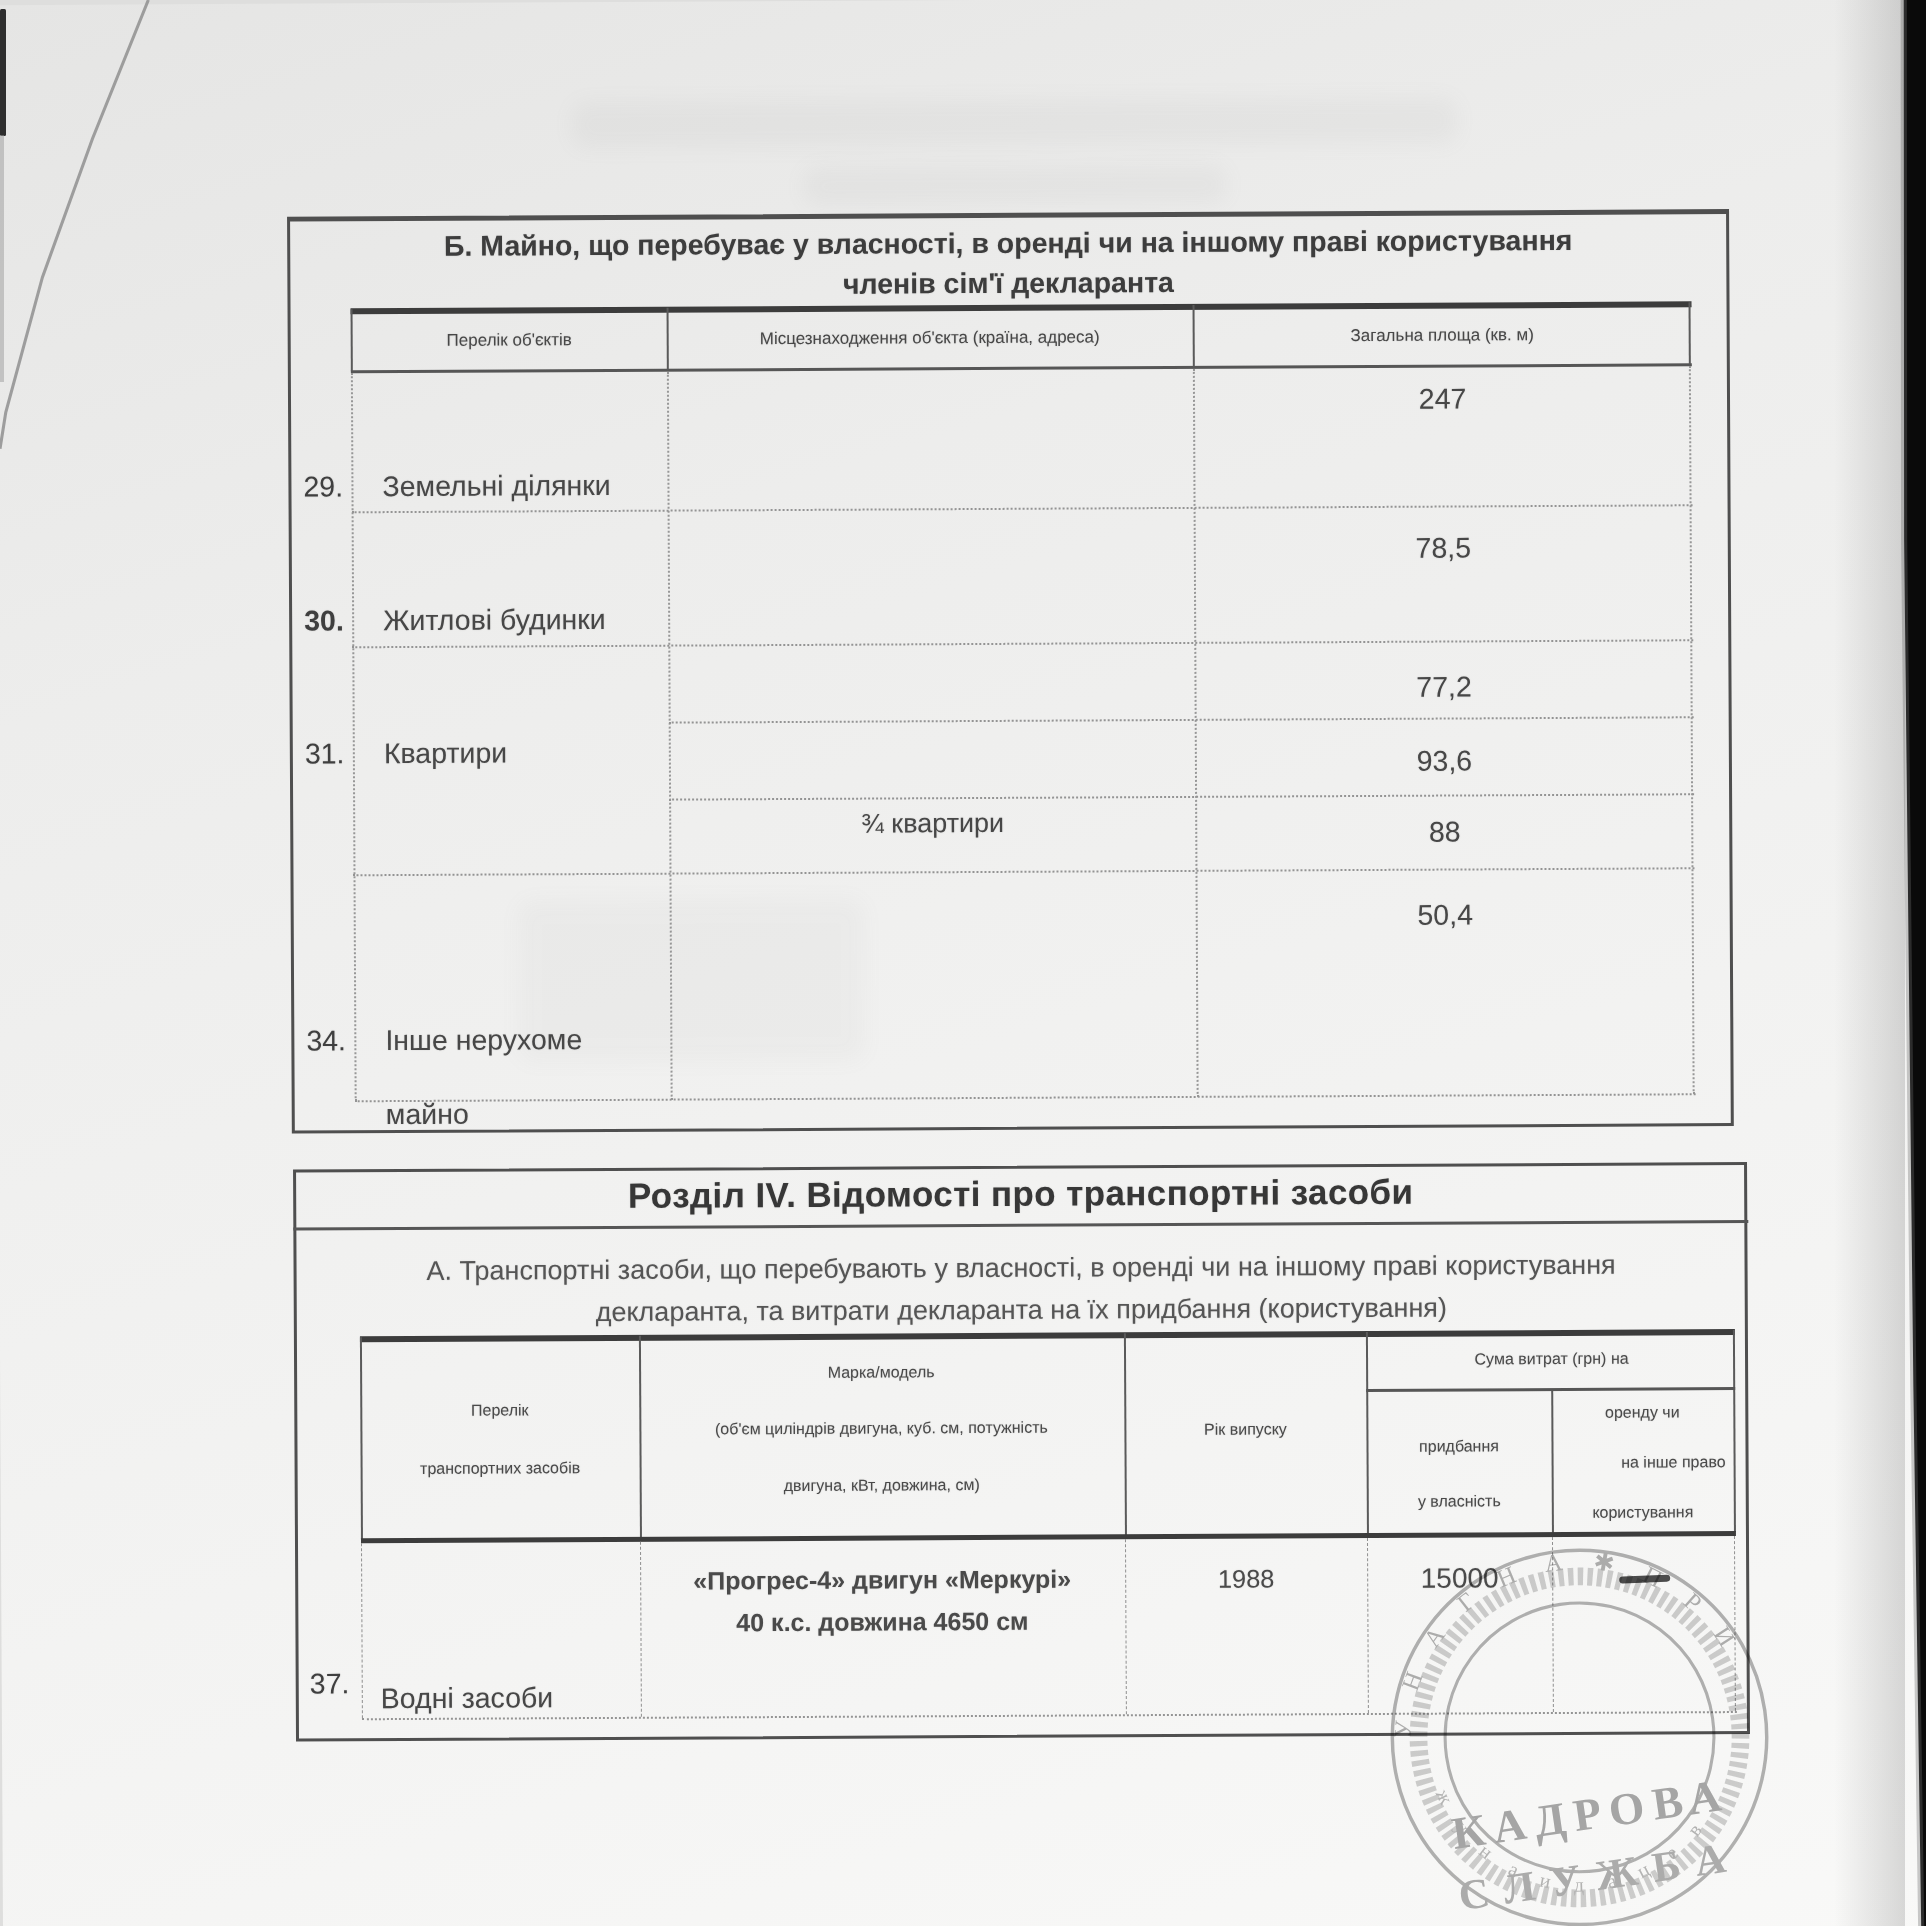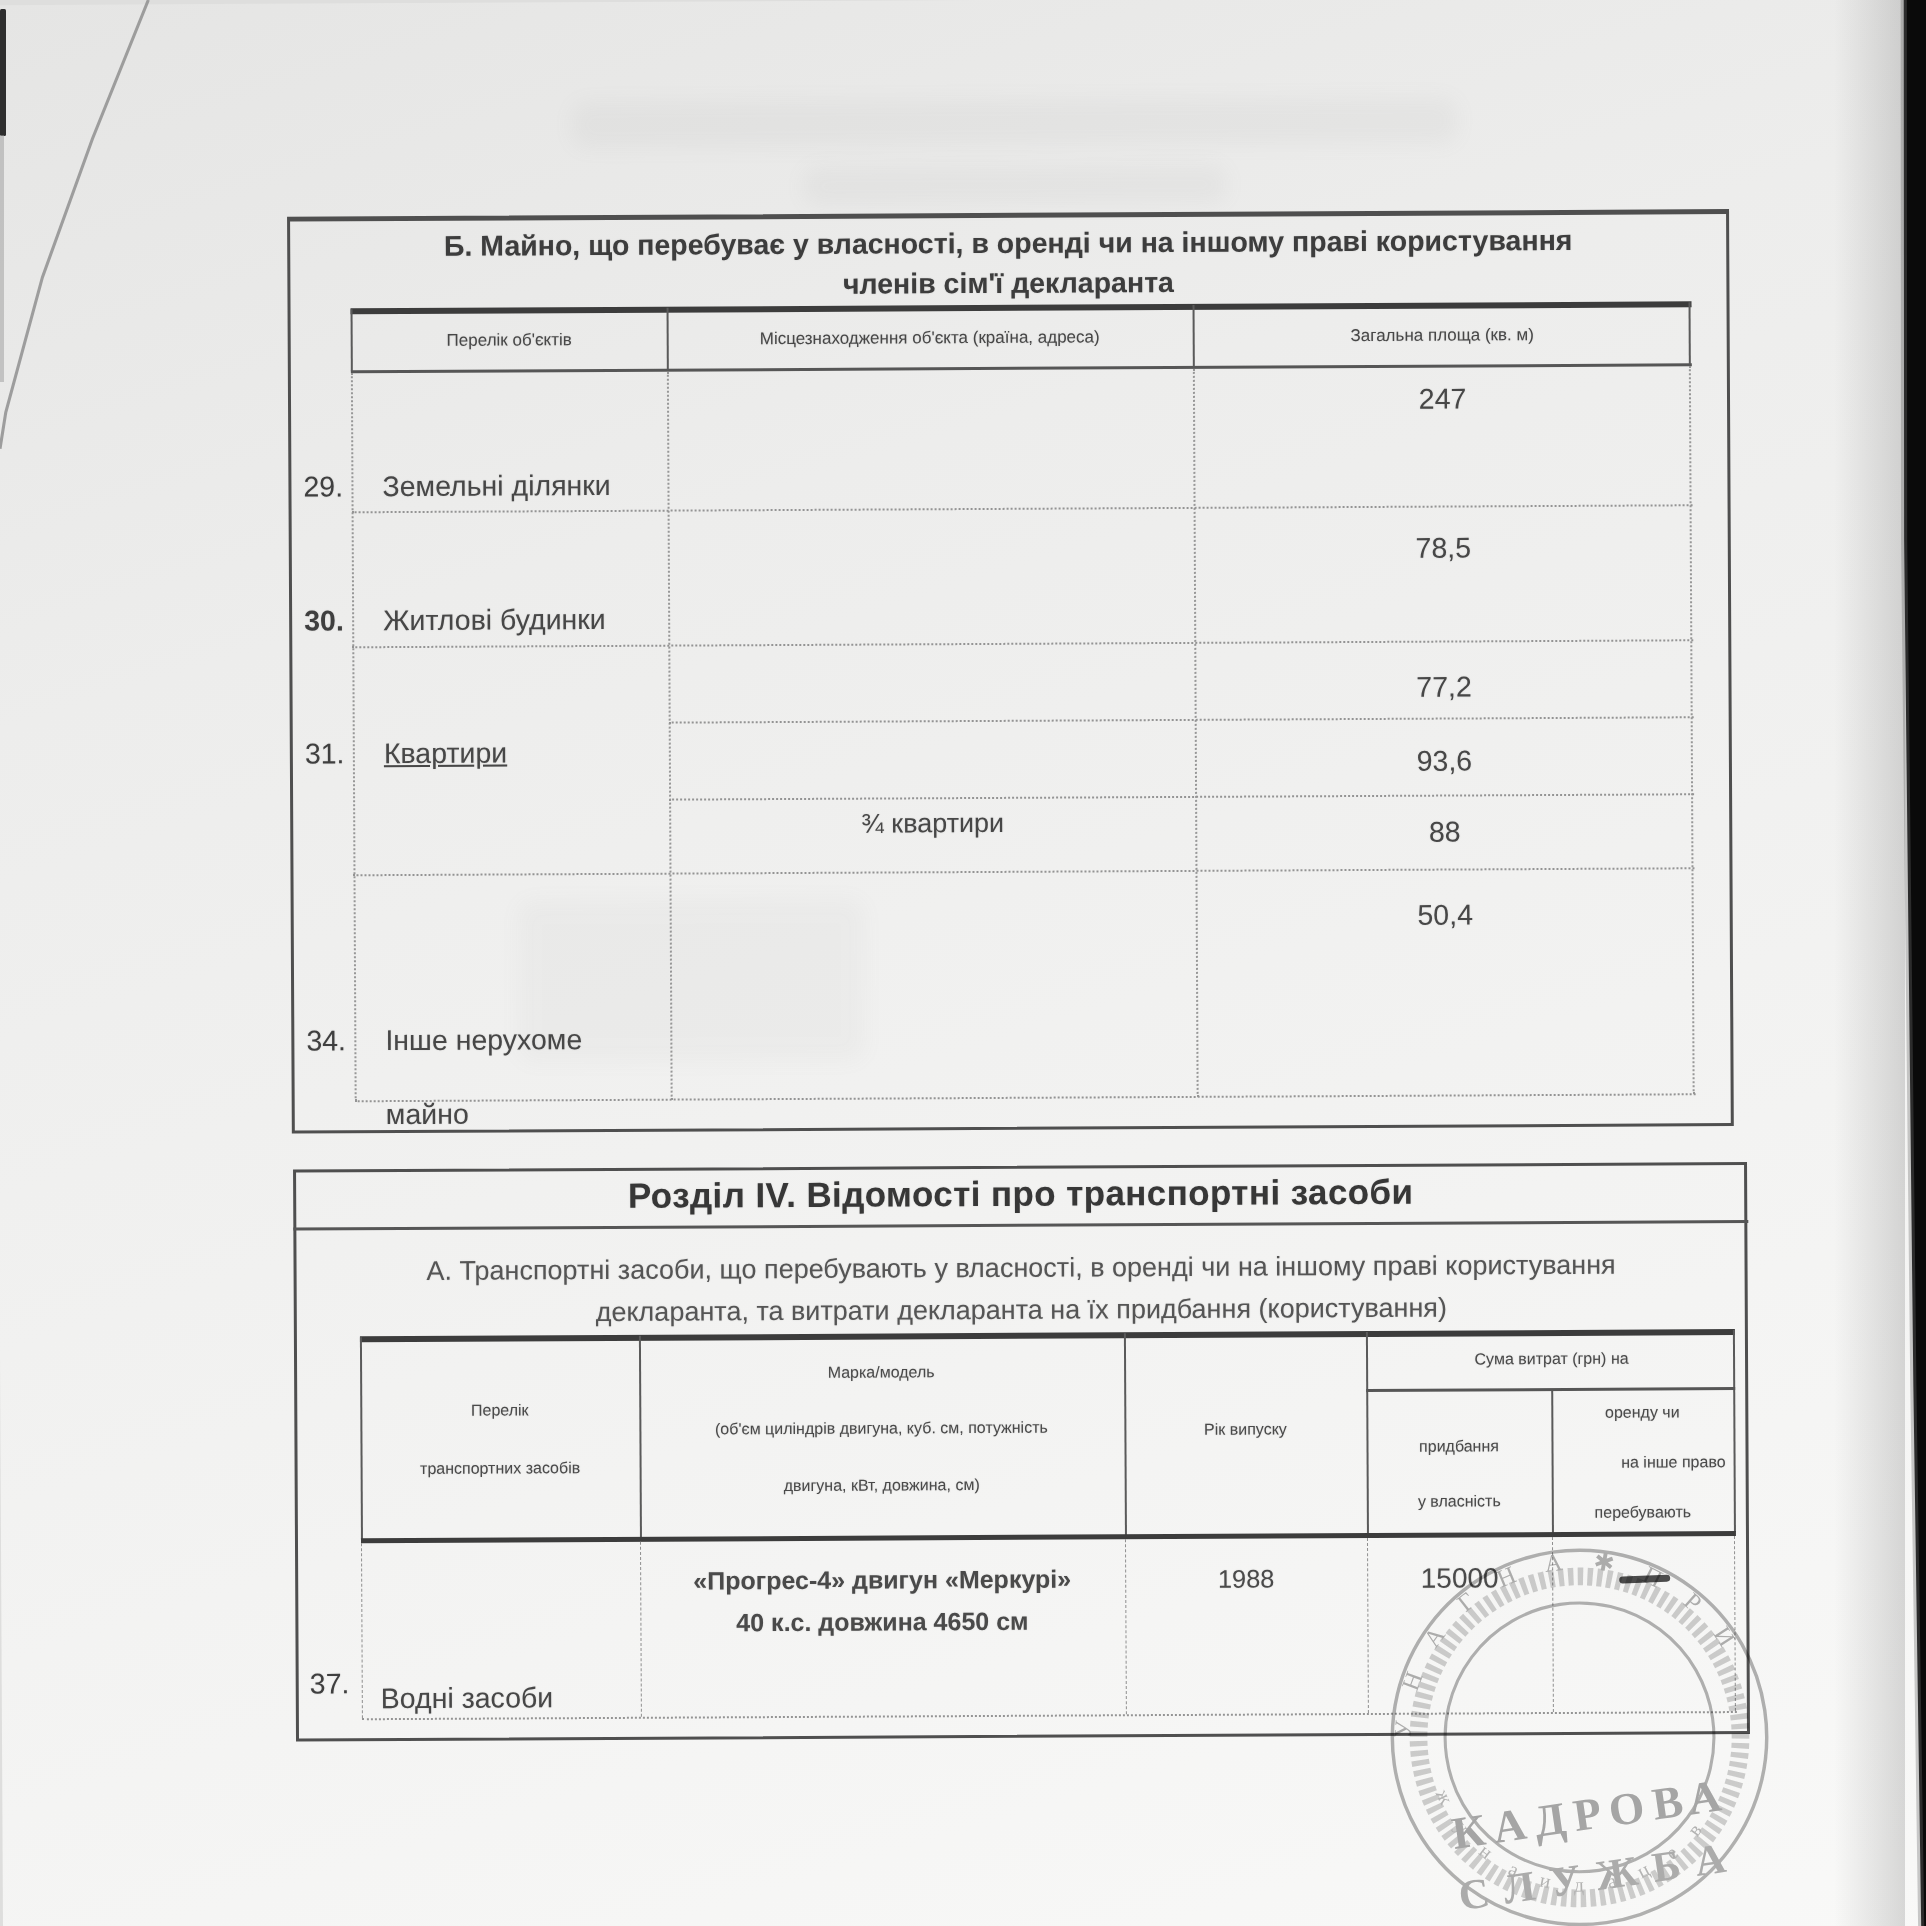--- a/index.html
+++ b/index.html
@@ -86,21 +86,21 @@
   <div class="t f-data c" style="left:1255px;top:386px;width:385px;">247</div>
   <div class="t f-num" style="left:308px;top:468px;width:54px;">29.</div>
   <div class="t f-data" style="left:387px;top:468px;">Земельні ділянки</div>
 
   <div class="t f-data c" style="left:1255px;top:535px;width:385px;">78,5</div>
   <div class="t f-num" style="left:308px;top:602px;width:54px;font-weight:bold;">30.</div>
   <div class="t f-data" style="left:387px;top:602px;">Житлові будинки</div>
 
   <div class="t f-data c" style="left:1255px;top:674px;width:385px;">77,2</div>
   <div class="t f-num" style="left:308px;top:735px;width:54px;">31.</div>
-  <div class="t f-data" style="left:387px;top:735px;text-decoration:underline;">Квартири</div>
+  <div class="t f-data" style="left:387px;top:735px;">Квартири</div>
   <div class="t f-data c" style="left:1255px;top:748px;width:385px;">93,6</div>
   <div class="t f-data c" style="left:743px;top:808px;width:385px;font-size:27px;">¾ квартири</div>
   <div class="t f-data c" style="left:1255px;top:819px;width:385px;">88</div>
 
   <div class="t f-data c" style="left:1255px;top:902px;width:385px;">50,4</div>
   <div class="t f-num" style="left:308px;top:1022px;width:54px;">34.</div>
   <div class="t f-data" style="left:387px;top:1022px;">Інше нерухоме</div>
   <div class="t f-data" style="left:387px;top:1096px;">майно</div>
 
   <div class="box" style="left:294px;top:1166px;width:1448px;height:566px;"></div>
@@ -132,21 +132,21 @@
   <div class="t f-colhead2 c" style="left:384px;top:1457px;width:231px;">транспортних засобів</div>
   <div class="t f-colhead2 c" style="left:650px;top:1363px;width:462px;">Марка/модель</div>
   <div class="t f-colhead2 c" style="left:650px;top:1419px;width:462px;">(об'єм циліндрів двигуна, куб. см, потужність</div>
   <div class="t f-colhead2 c" style="left:650px;top:1476px;width:462px;">двигуна, кВт, довжина, см)</div>
   <div class="t f-colhead2 c" style="left:1135px;top:1422px;width:220px;">Рік випуску</div>
   <div class="t f-colhead2 c" style="left:1378px;top:1353px;width:347px;">Сума витрат (грн) на</div>
   <div class="t f-colhead2 c" style="left:1374px;top:1440px;width:169px;">придбання</div>
   <div class="t f-colhead2 c" style="left:1374px;top:1495px;width:169px;">у власність</div>
   <div class="t f-colhead2 c" style="left:1559px;top:1407px;width:166px;">оренду чи</div>
   <div class="t f-colhead2 c" style="left:1559px;top:1457px;width:166px;text-align:right;">на інше право</div>
-  <div class="t f-colhead2 c" style="left:1559px;top:1507px;width:166px;">перебувають</div>
+  <div class="t f-colhead2 c" style="left:1559px;top:1507px;width:166px;">користування</div>
 
   <div class="t f-data2 c" style="left:650px;top:1565px;width:462px;">«Прогрес-4» двигун «Меркурі»</div>
   <div class="t f-data2 c" style="left:650px;top:1607px;width:462px;">40 к.с. довжина 4650 см</div>
   <div class="t f-data2n c" style="left:1135px;top:1566px;width:220px;">1988</div>
   <div class="t f-data2n c" style="left:1374px;top:1565px;width:169px;font-size:28px;">15000</div>
   <div id="rent-dash">—</div>
   <div class="t f-num" style="left:308px;top:1665px;width:54px;">37.</div>
   <div class="t f-data" style="left:379px;top:1680px;">Водні засоби</div>
 
   <svg id="stamp" width="389" height="389" viewBox="0 0 1010 1010">

